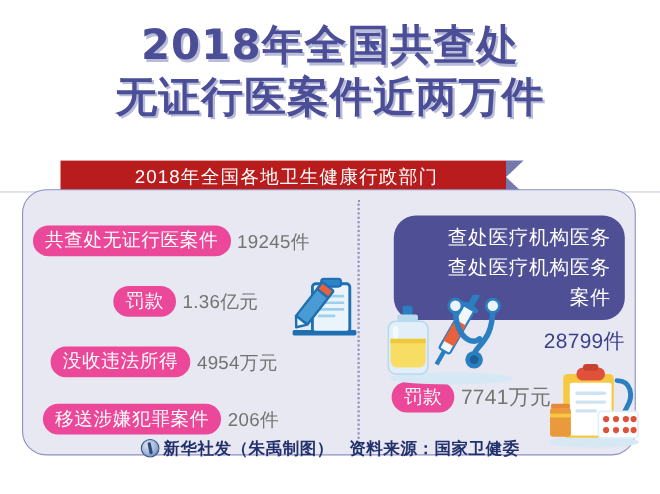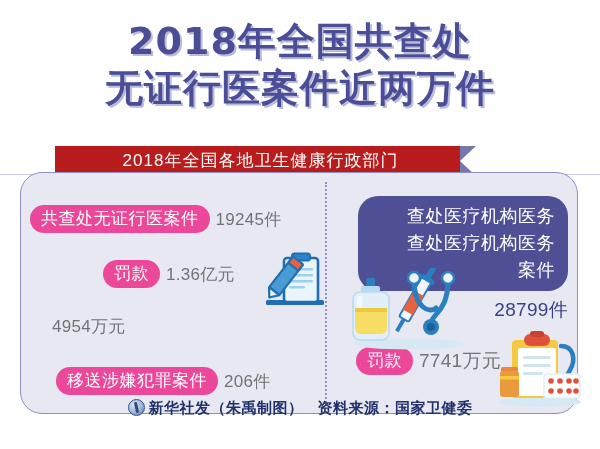--- a/index.html
+++ b/index.html
@@ -130,21 +130,21 @@
   }
   .val {
     color: #737373;
     font-size: 17px;
     margin-left: 6px;
     letter-spacing: 0.3px;
   }
   .row-1 { left: 10px;  top: 33px; }
   .row-2 { left: 83px;  top: 88px; }
   .row-3 { left: 26px;  top: 143px; }
-  .row-4 { left: 36px;  top: 195px; }
+  .row-4 { left: 19px;  top: 195px; }
 
   
   .right-col {
     position: absolute;
     left: 340px; top: 172px;
     width: 238px;
     height: 242px;
   }
   .big-label {
     position: absolute;
@@ -247,20 +247,21 @@
       <span class="pill">共查处无证行医案件</span>
       <span class="val">19245件</span>
     </div>
 
     <div class="row row-2">
       <span class="pill">罚款</span>
       <span class="val">1.36亿元</span>
     </div>
 
     <div class="row row-3">
+      <span class="pill">没收违法所得</span>
       <span class="val">4954万元</span>
     </div>
 
     <div class="row row-4">
       <span class="pill">移送涉嫌犯罪案件</span>
       <span class="val">206件</span>
     </div>
 
     <div class="illus illus-clip" style="left:238px; top:80px;">
       <svg width="74" height="62" viewBox="0 0 74 62" xmlns="http://www.w3.org/2000/svg">

